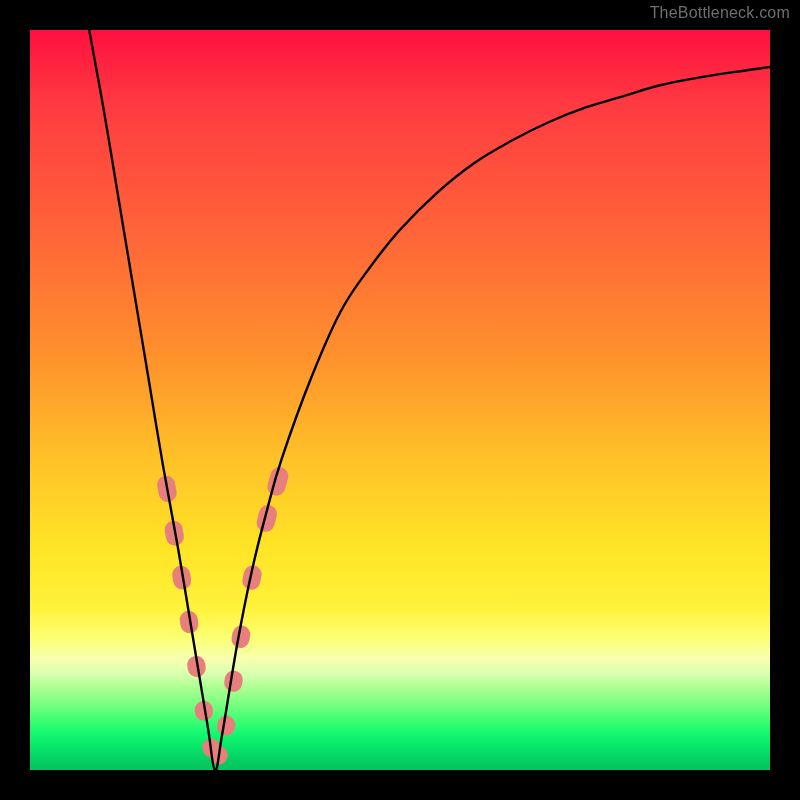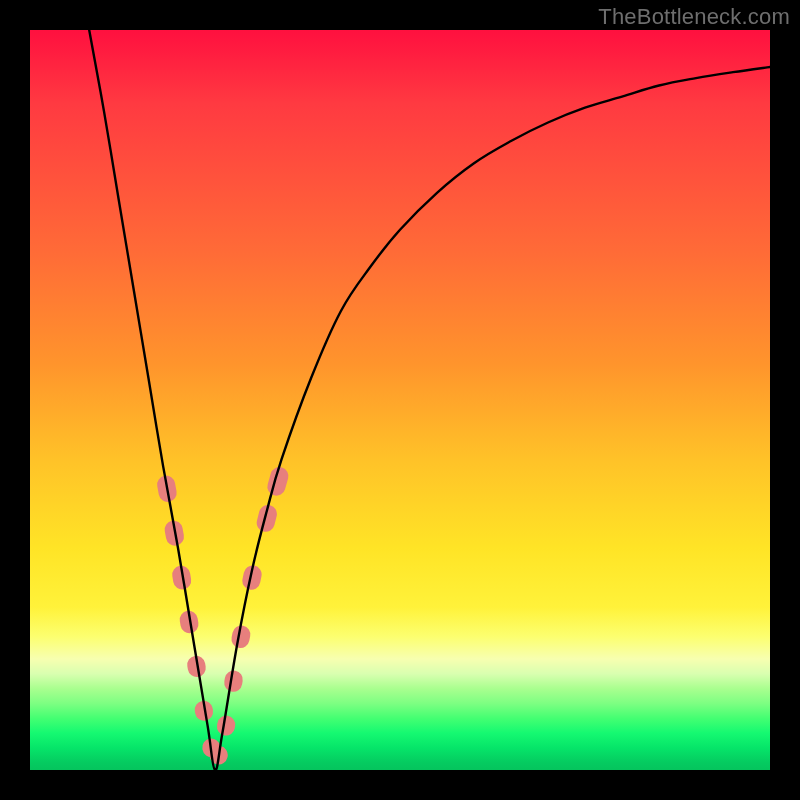--- a/index.html
+++ b/index.html
@@ -55,21 +55,21 @@
     inset: 0;
     width: 100%;
     height: 100%;
     overflow: visible;
   }
   .watermark {
     position: absolute;
     top: 4px;
     right: 10px;
     color: #6e6e6e;
-    font-size: 22px;
+    font-size: 16px;
     font-weight: 500;
     letter-spacing: 0.2px;
   }
 </style>
 </head>
 <body>
 
 <div class="frame">
   <div class="watermark">TheBottleneck.com</div>
   <div class="plot-area">

